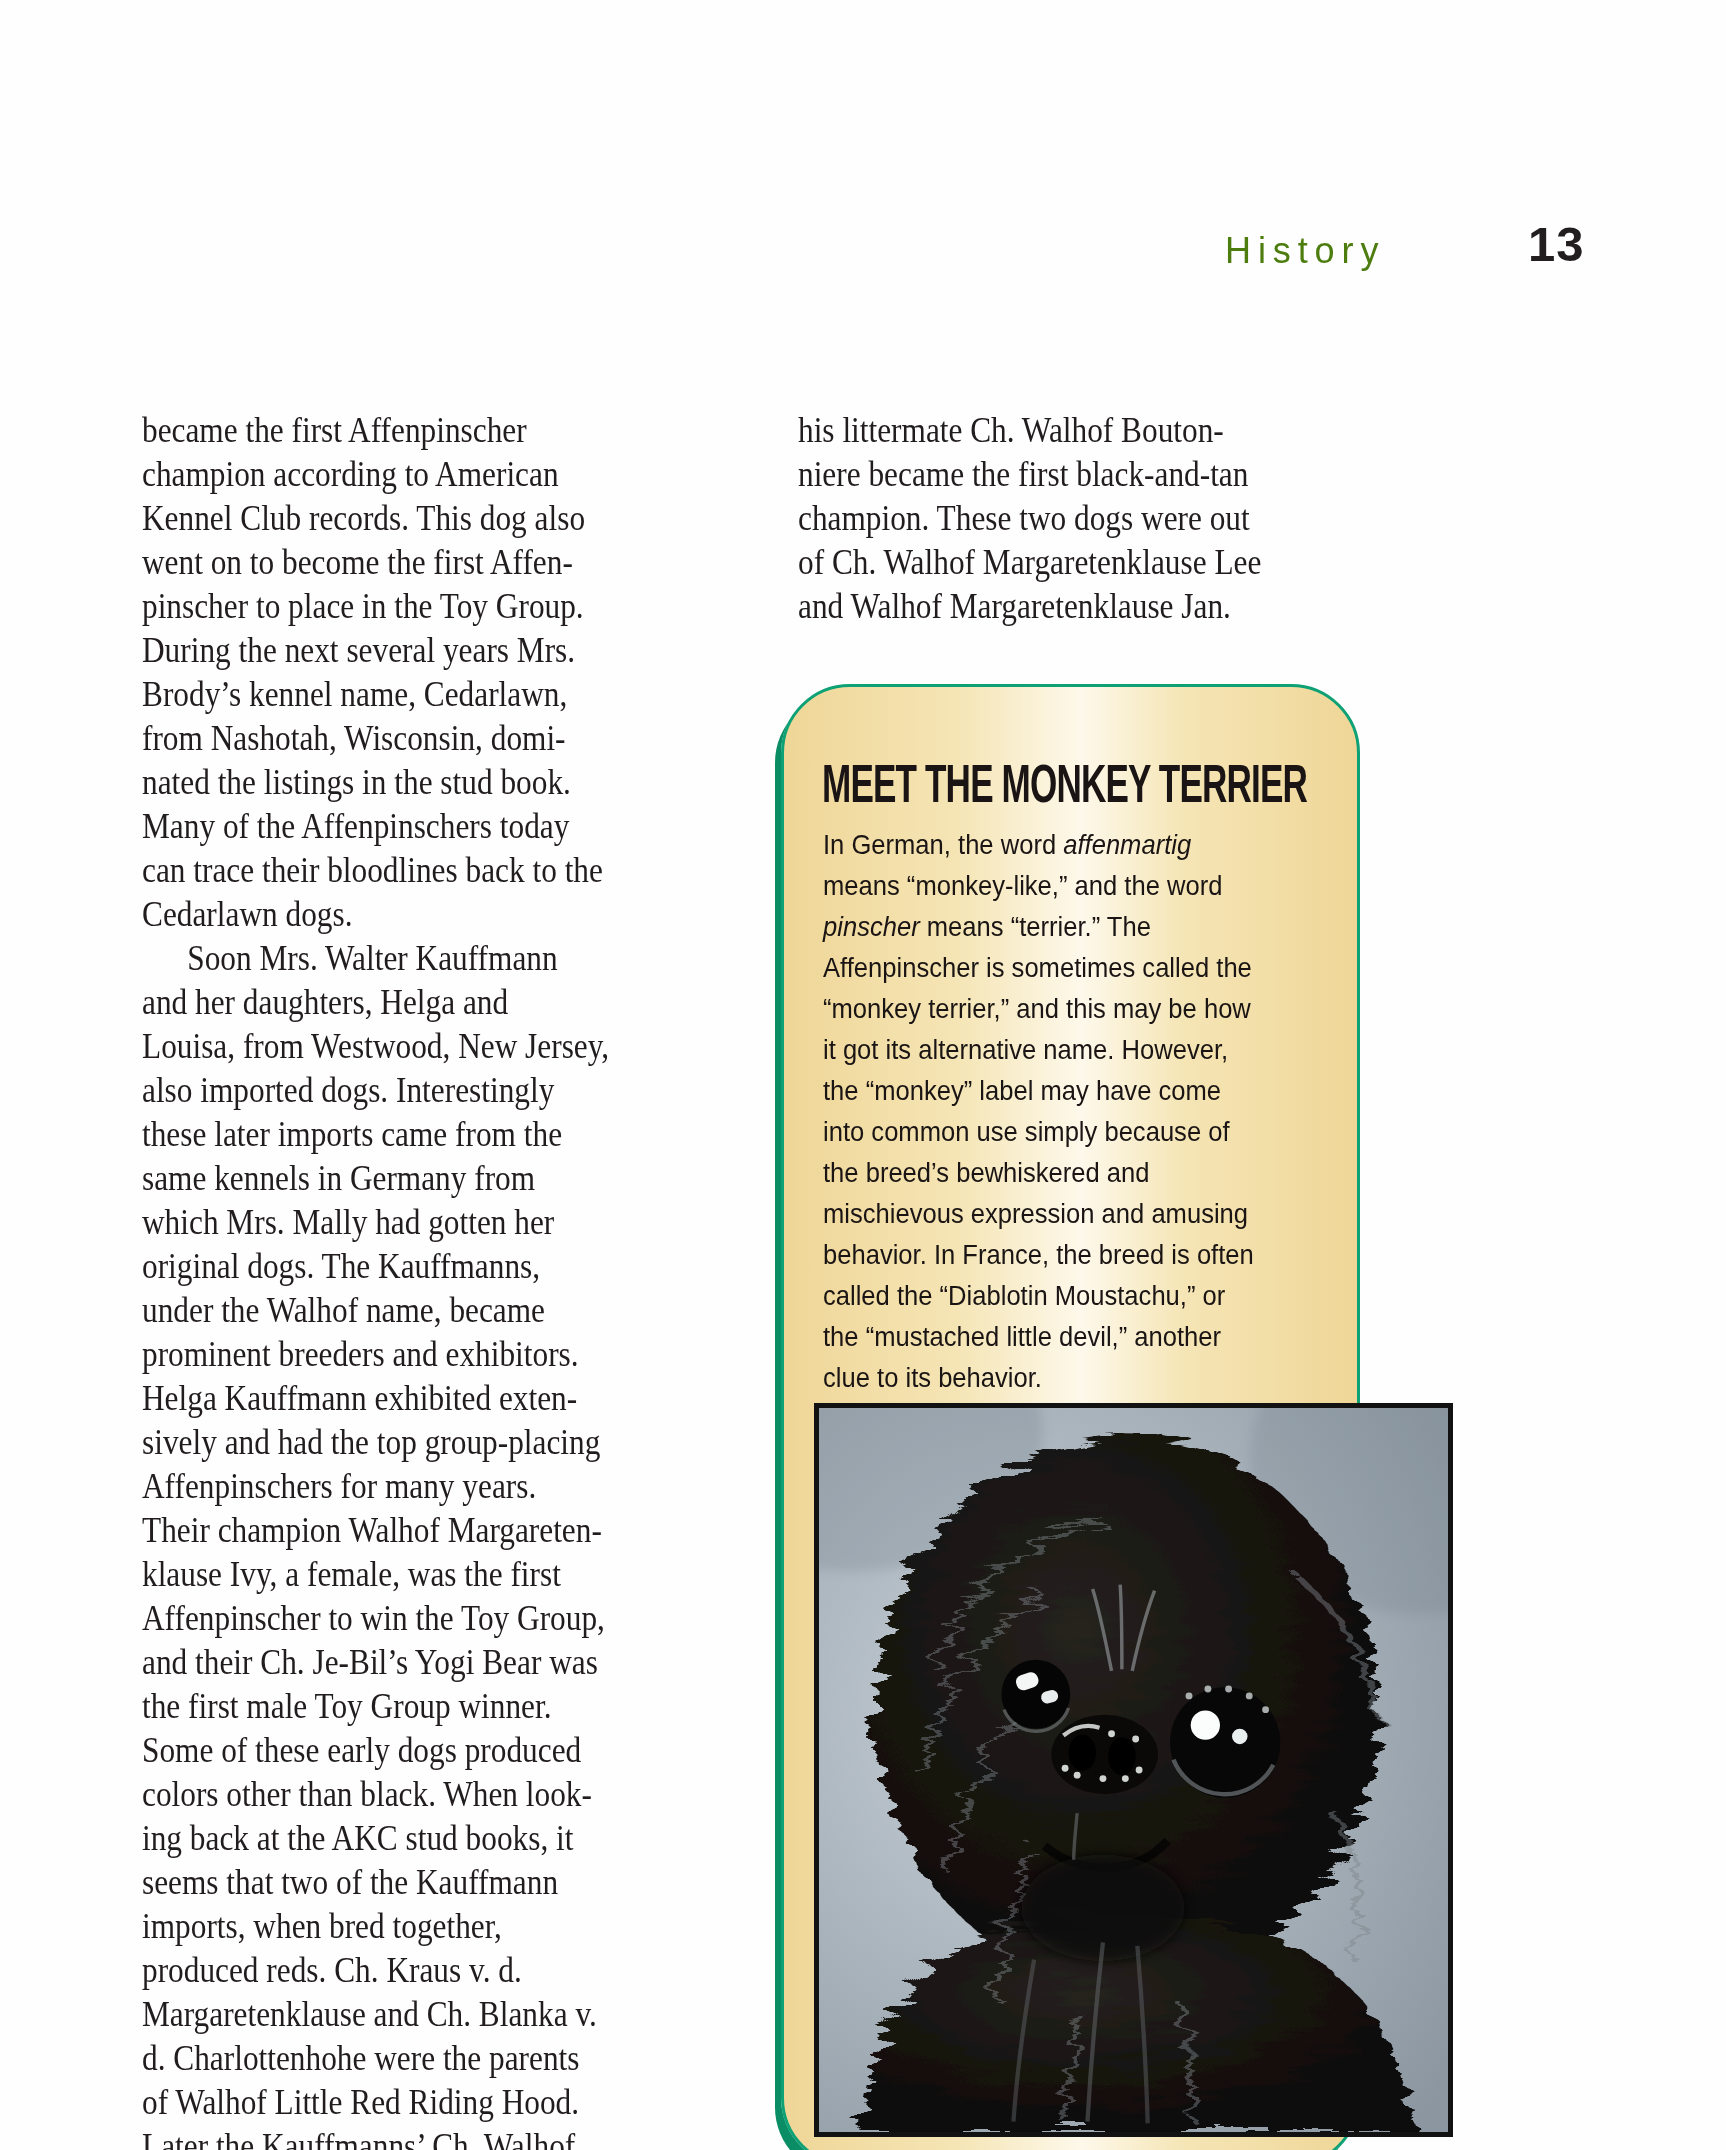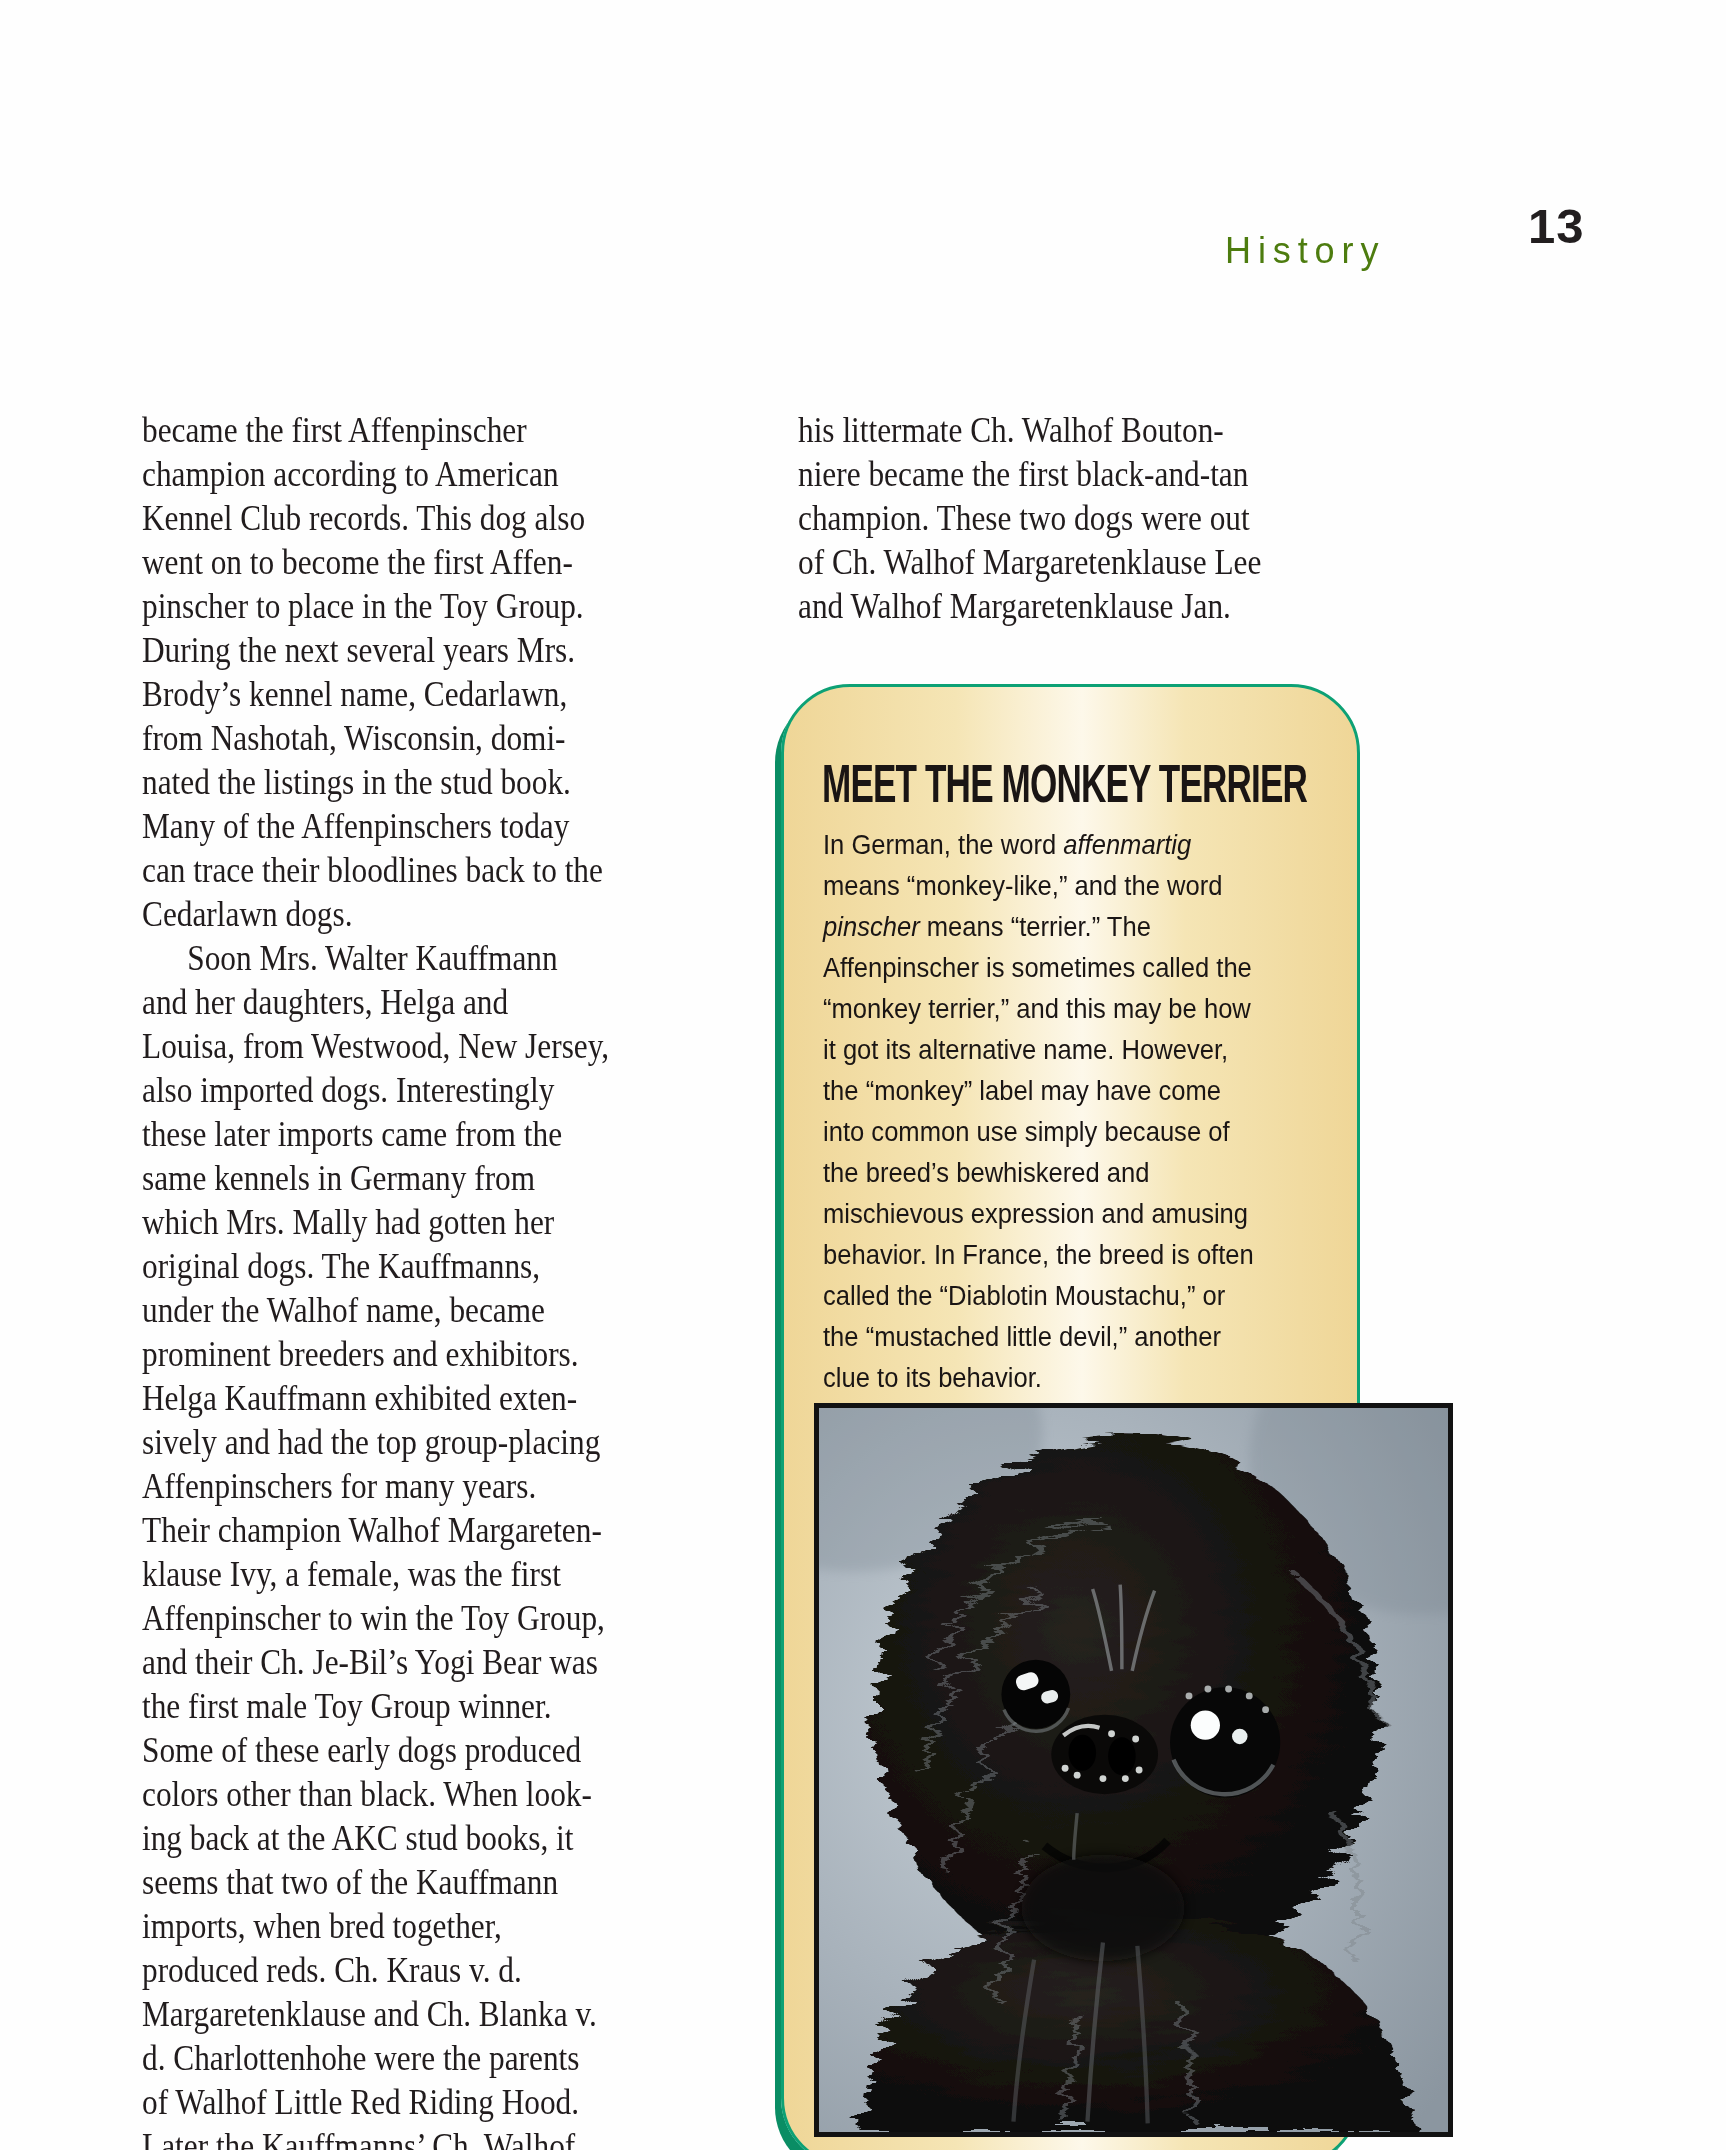--- a/index.html
+++ b/index.html
@@ -22,21 +22,21 @@
     font-size: 36px;
     font-weight: 400;
     letter-spacing: 6.9px;
     color: #4d7c0f;
     white-space: nowrap;
     margin-top: 10px;
   }
   .folio {
     position: absolute;
     left: 1528px;
-    top: 198px;
+    top: 216px;
     font-family: "Liberation Sans", "DejaVu Sans", sans-serif;
     font-size: 49px;
     font-weight: 700;
     color: #221e1f;
     letter-spacing: 0.9px;
     white-space: nowrap;
   }
 
   
   .col {

